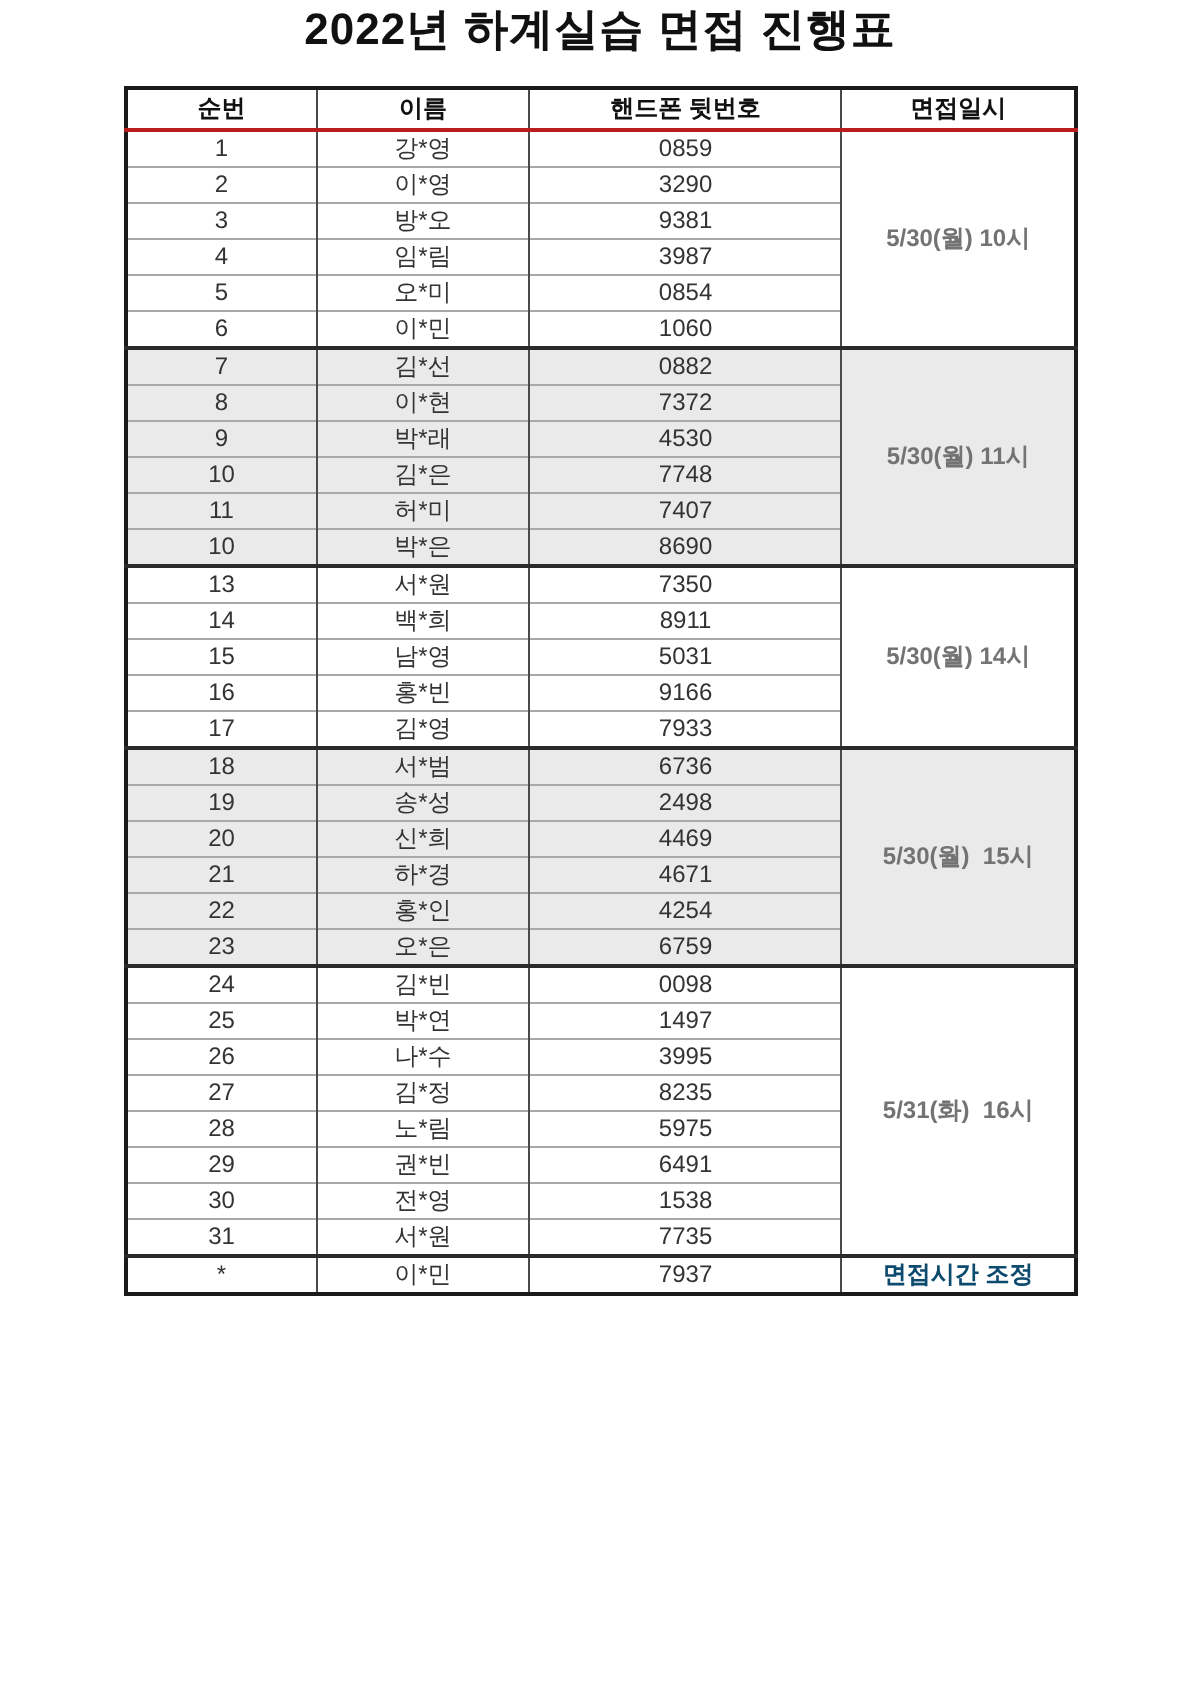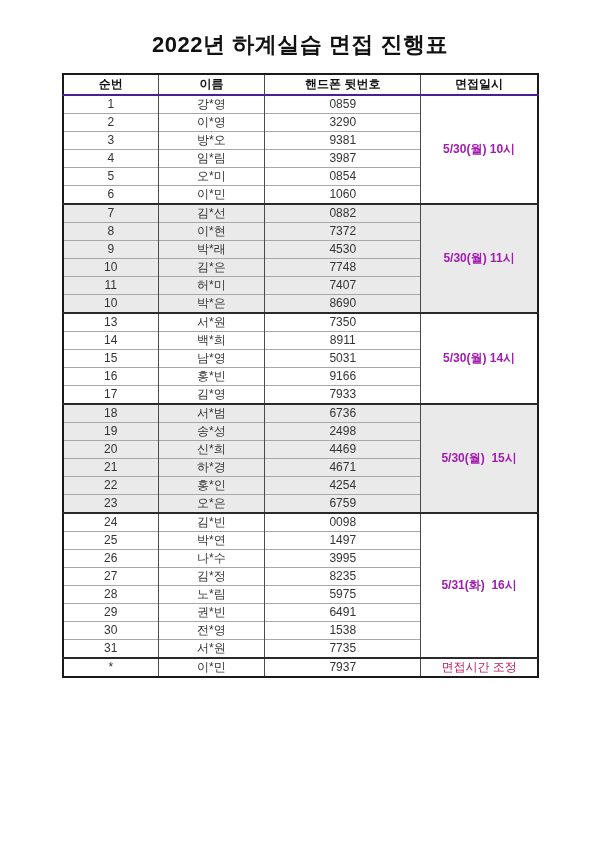--- a/index.html
+++ b/index.html
@@ -2,21 +2,21 @@
 <html><head>
 <meta charset="utf-8">
 <style>
   * { margin: 0; padding: 0; box-sizing: border-box; }
   html, body { background: #ffffff; }
   body {
     width: 600px; height: 849px;
     font-family: "Liberation Sans", "DejaVu Sans", sans-serif;
     overflow: hidden;
   }
-  .page { padding-top: 30px; }
+  .page { }
   .doc-title {
     font-size: 22px;
     font-weight: bold;
     text-align: center;
     color: #111111;
     letter-spacing: 0.5px;
     margin-bottom: 13px;
   }
   table.schedule {
     border-collapse: collapse;
@@ -39,34 +39,34 @@
     height: 17px;
     line-height: 17px;
     padding: 0;
     overflow: hidden;
   }
   thead th {
     font-weight: bold;
     color: #111111;
     height: 19px;
     line-height: 19px;
-    border-bottom: 2px solid #4c1d95;
+    border-bottom: 2px solid #b91c1c;
     background: #ffffff;
   }
   tbody td { border-top: 1px solid #a8a8a8; }
   tbody tr.group-start td { border-top: 2px solid #2a2a2a; }
   tbody tr.shaded td { background: #eaeaea; }
   td.time-cell {
     font-weight: bold;
-    color: #a21caf;
+    color: #737373;
     white-space: pre;
   }
   td.note-cell {
-    font-weight: normal;
-    color: #be185d;
+    font-weight: bold;
+    color: #0c4a6e;
   }
 </style>
 </head>
 <body>
 
 <div class="page">
   <div class="doc-title">2022년 하계실습 면접 진행표</div>
 
   <table class="schedule">
     <colgroup>

